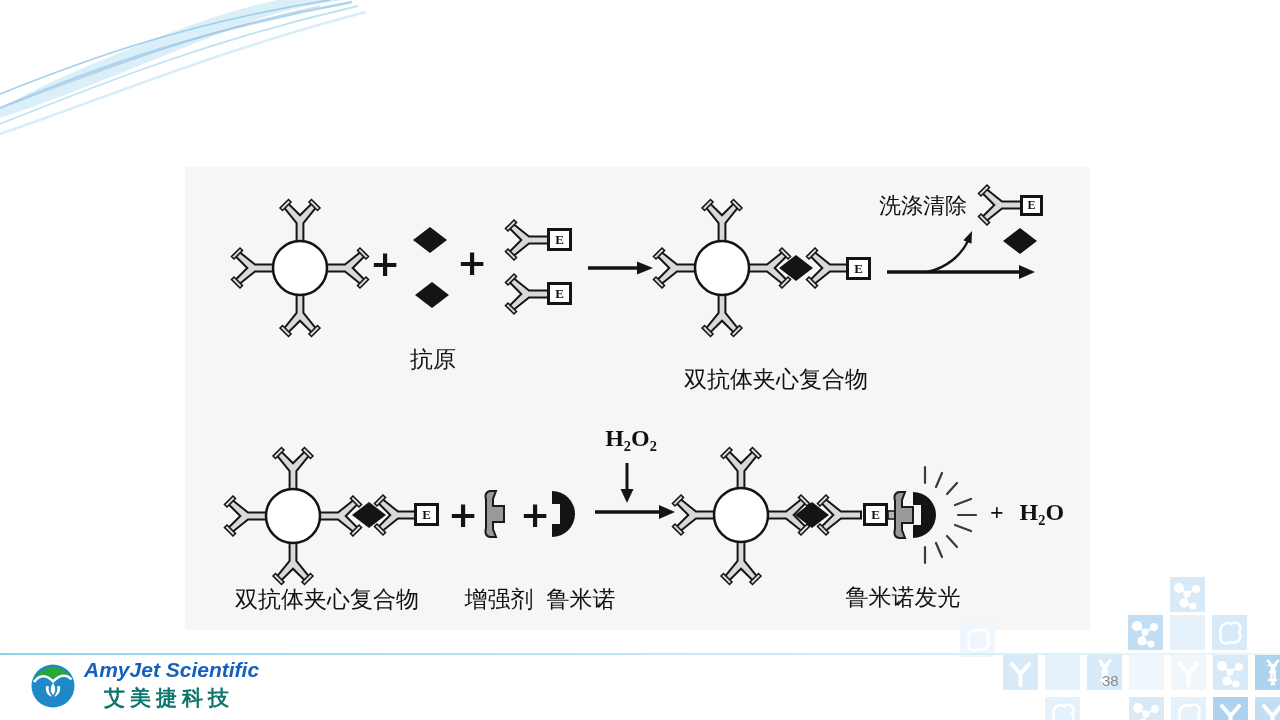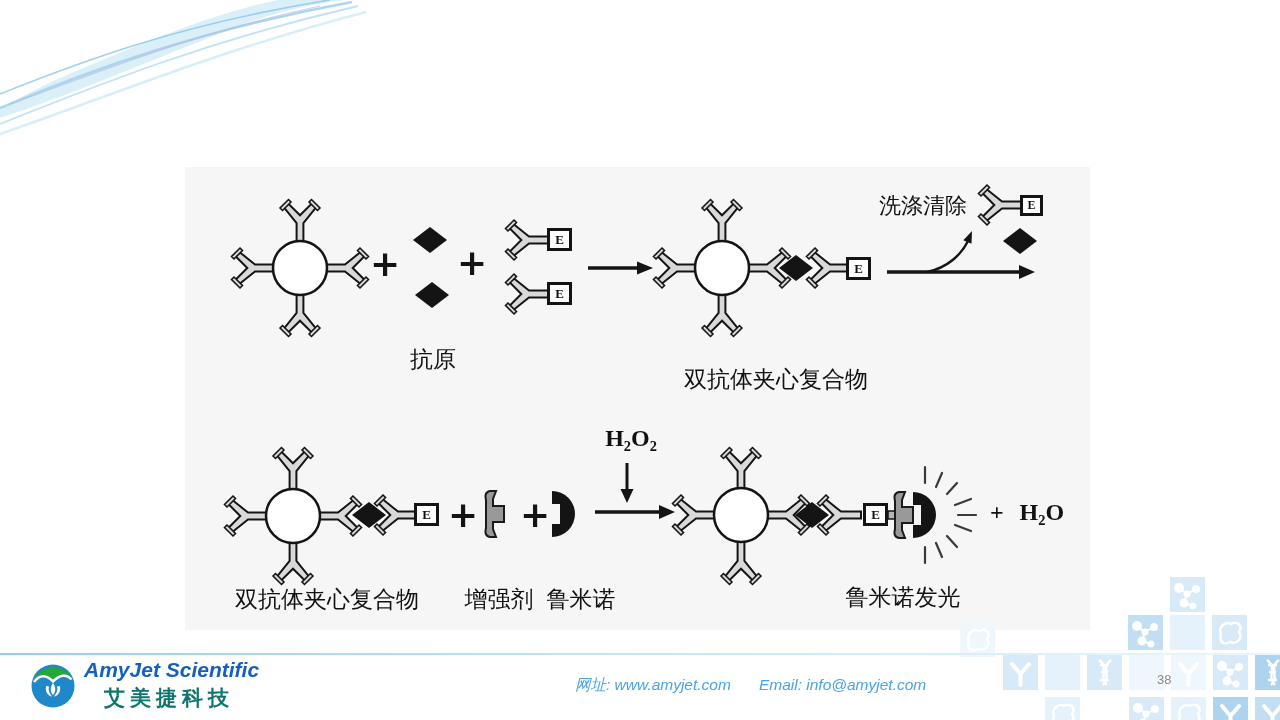--- a/index.html
+++ b/index.html
@@ -26,21 +26,21 @@
   
   .footline{position:absolute;left:0;top:653px;width:1280px;height:2px;
             background:linear-gradient(to right,#8fd2ee,#c6e9f8 55%,#eaf7fd);}
   .brand-en{position:absolute;left:84px;top:658px;font-size:21px;font-weight:700;
             font-style:italic;color:#1560bf;white-space:nowrap;}
   .brand-cn{position:absolute;left:104px;top:684px;font-size:21px;font-weight:700;
             color:#0f766e;letter-spacing:5px;white-space:nowrap;}
   .urls{position:absolute;left:575px;top:675px;font-size:15.5px;font-style:italic;
         color:#49a4e6;white-space:nowrap;}
   .urls span{margin-right:28px;}
-  .pagenum{position:absolute;left:1157px;top:672px;font-size:13px;color:#8a8a8a;z-index:5;}
+  .pagenum{position:absolute;left:1102px;top:672px;font-size:15px;color:#8a8a8a;z-index:5;}
   
   .sq{position:absolute;width:35px;height:35px;}
   .t0{background:#aed3ee}.t1{background:#c2def3}.t2{background:#d8eaf8}
   .t3{background:#e6f2fb}.t4{background:#eff7fd}
   .swoosh{position:absolute;left:0;top:0;pointer-events:none;}
 </style>
 </head>
 <body>
 
 <div class="slide">
@@ -278,18 +278,15 @@
   <svg style="position:absolute;left:30px;top:663px" width="46" height="46" viewBox="0 0 46 46">
     <circle cx="23" cy="23" r="21.5" fill="#1e88c9"></circle>
     <path d="M3.5,18 A21.5,21.5 0 0 1 42,15 C36,8.5 29,12 23,17.5 C16,11 8,10.5 3.5,18 Z" fill="#27a737"></path>
     <path d="M4,19 C10,11 17,12 23,18.5 C29,12.5 36,10 41.5,16.5" stroke="#fff" stroke-width="2.5" fill="none"></path>
     <path d="M23,20 C20,24 20,29 23,32 C26,29 26,24 23,20 Z" fill="#fff"></path>
     <path d="M16,23 C15,29 18,33 22,33.5 C19,30 18,26 19,23.5 Z" fill="#fff"></path>
     <path d="M30,23 C31,29 28,33 24,33.5 C27,30 28,26 27,23.5 Z" fill="#fff"></path>
   </svg>
   <div class="brand-en">AmyJet Scientific</div>
   <div class="brand-cn">艾美捷科技</div>
-  <div class="urls">
-    <span>网址: www.amyjet.com</span><span>Email: info@amyjet.com</span>
-  </div>
   <div class="pagenum">38</div>
 
 </div>
 
 </body></html>

